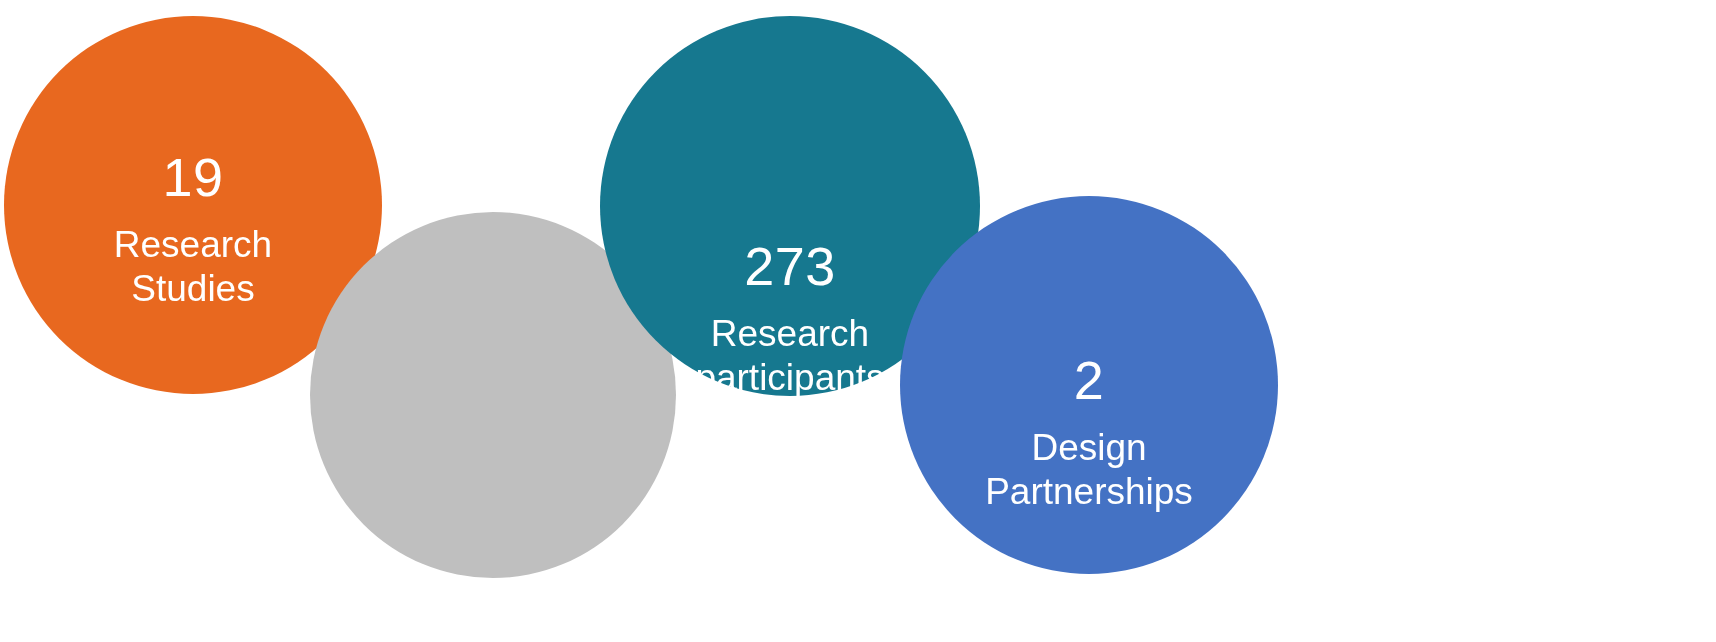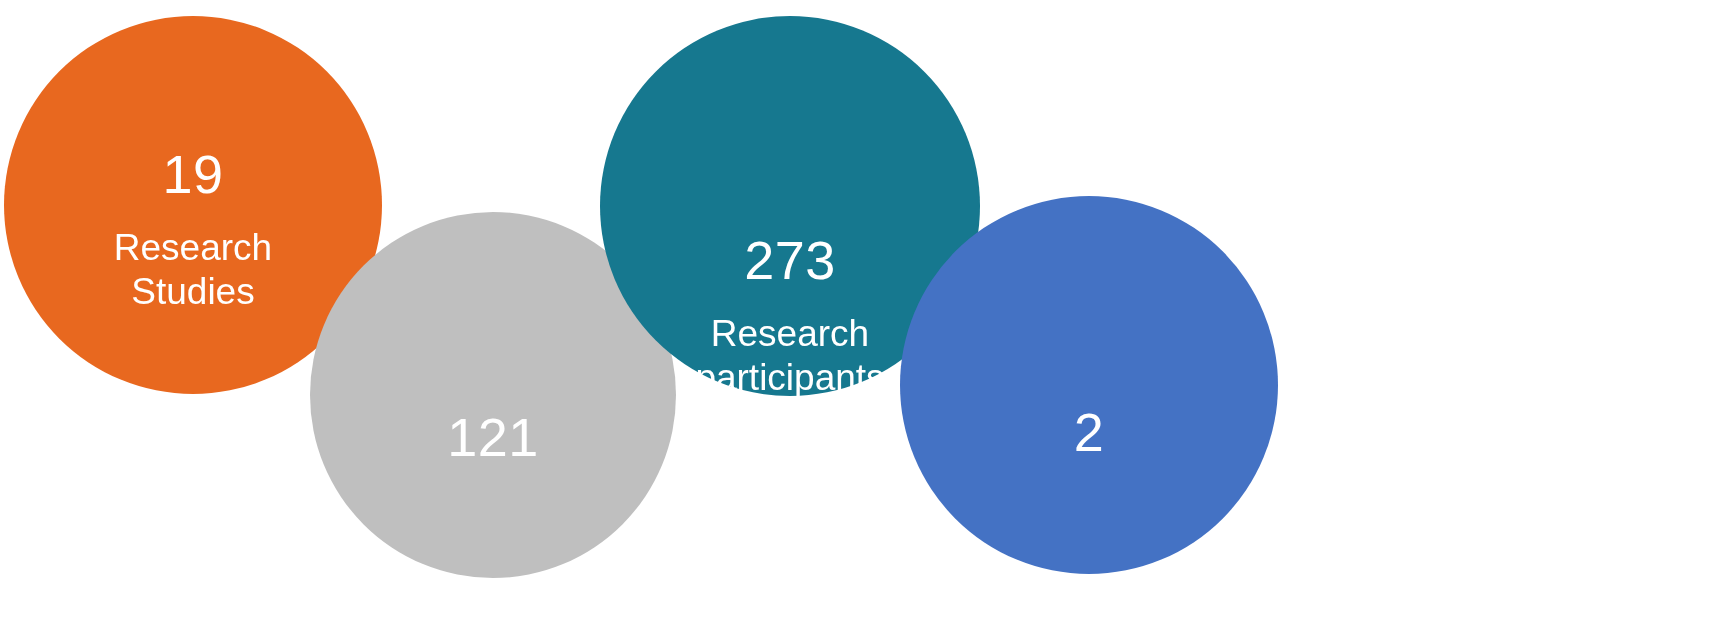--- a/index.html
+++ b/index.html
@@ -34,21 +34,21 @@
     font-size: 54px;
     font-weight: 400;
     letter-spacing: 0.5px;
     line-height: 1.12;
     white-space: nowrap;
   }
   .bubble .label {
     font-size: 37px;
     font-weight: 400;
     line-height: 1.19;
-    margin-top: 22px;
+    margin-top: 16px;
     white-space: pre-line;
   }
 
   
   #bubble-research-studies {
     left: 4px;  top: 16px;
     width: 378px; height: 378px;
     z-index: 1;
     padding-top: 48px;
   }
@@ -91,32 +91,33 @@
   <div class="bubble" id="bubble-research-studies" style="background: rgb(232, 104, 31);">
     <div class="stack">
       <div class="value">19</div>
       <div class="label">Research
 Studies</div>
     </div>
   </div>
 
   <div class="bubble" id="bubble-user-interviews" style="background: rgb(191, 191, 191);">
     <div class="stack">
-      <div class="value">121</div>
     </div>
   </div>
 
   <div class="bubble" id="bubble-research-participants" style="background: rgb(22, 120, 143);">
     <div class="stack">
       <div class="value">273</div>
       <div class="label">Research
 participants</div>
     </div>
   </div>
 
   <div class="bubble" id="bubble-design-partnerships" style="background: rgb(68, 114, 196);">
     <div class="stack">
       <div class="value">2</div>
+      <div class="label">Design
+Partnerships</div>
     </div>
   </div>
 
 
 </div>
 
 </body></html>

